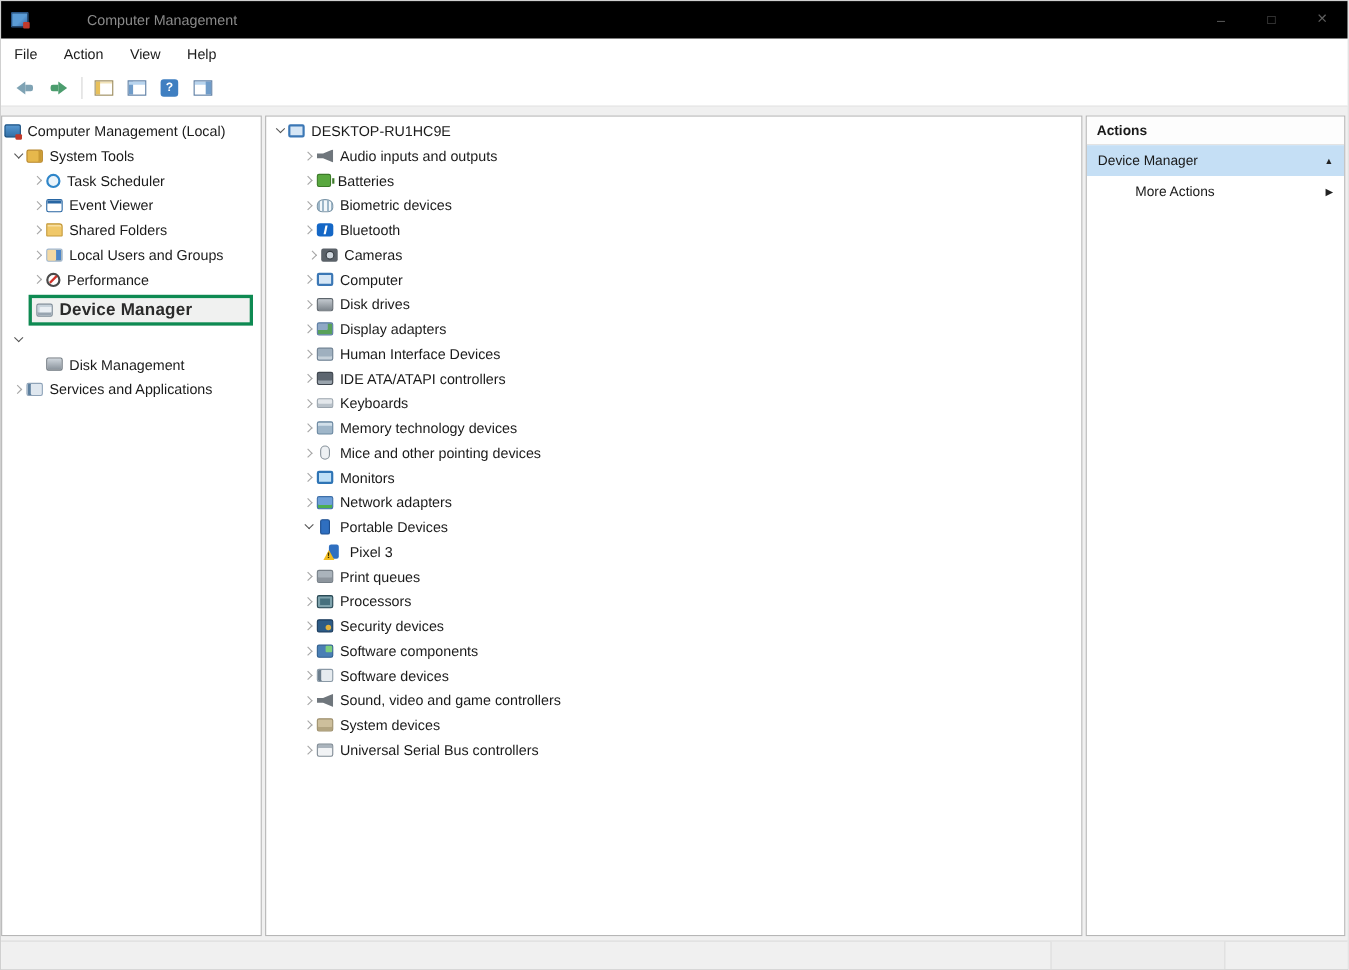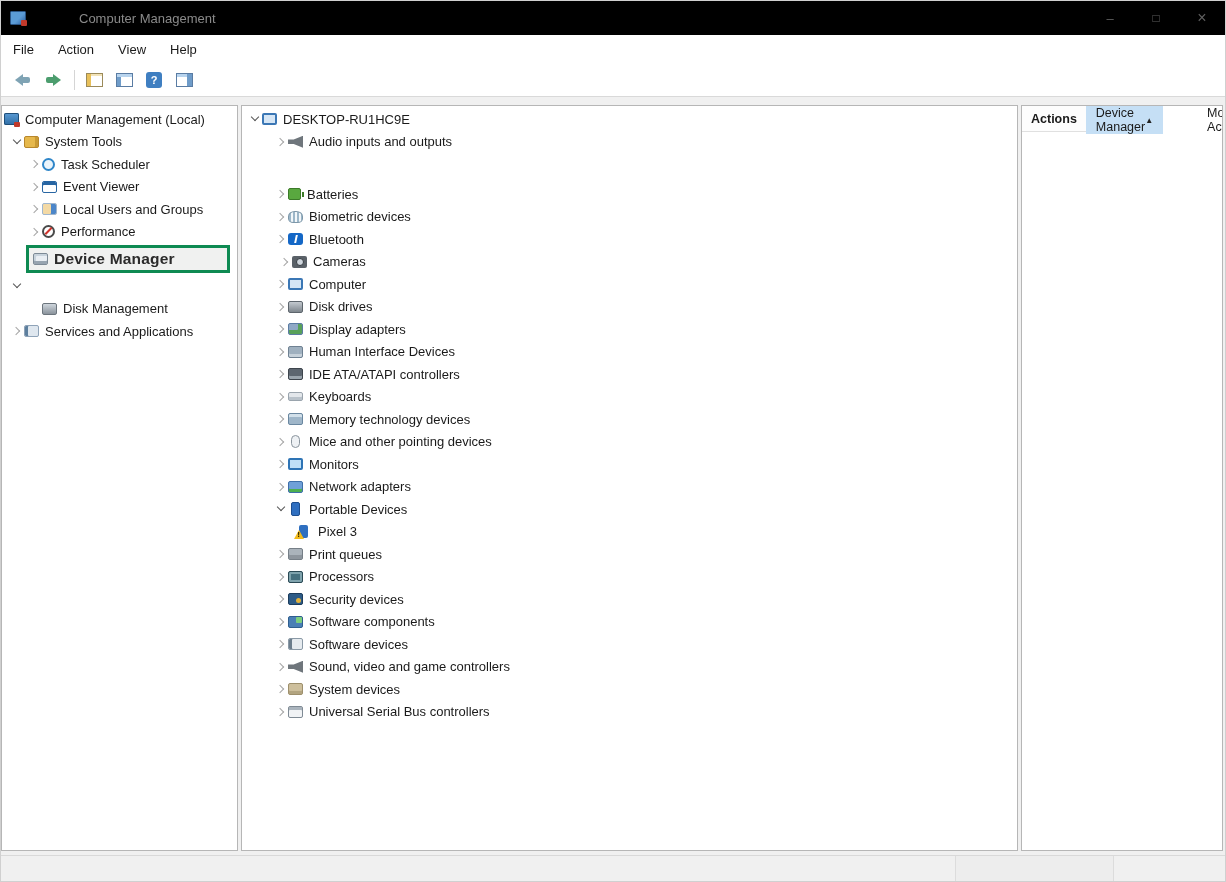--- a/index.html
+++ b/index.html
@@ -33,21 +33,21 @@
   .ic-folderpane { width:17px; height:14px; background:#fff; border:1px solid #9b8a5a; box-shadow:inset 4px 0 0 #e8c05a, inset 0 2px 0 #f2e3b8; }
   .ic-grid { width:17px; height:14px; background:#fff; border:1px solid #5a7ca3; box-shadow:inset 0 3px 0 #b8d4ee, inset 4px 0 0 #6f9cc9; }
   .ic-help { width:16px; height:16px; background:#3f7fc1; border-radius:3px; color:#fff; font-size:11px; font-weight:bold; display:flex; align-items:center; justify-content:center; }
   .ic-actionpane { width:17px; height:14px; background:#fff; border:1px solid #5a7ca3; box-shadow:inset -5px 0 0 #6f9cc9, inset 0 3px 0 #b8d4ee; }
 
   
   .content { flex:1; background:#f0f0f0; display:flex; padding:8px 2px 4px 0; gap:3px; min-height:0; }
   .pane { background:#fff; border:1px solid #b6b6b6; overflow:hidden; }
   .pane.left { width:237px; flex:none; padding-top:2px; }
   .pane.middle { flex:1; padding-top:2px; }
-  .pane.right { width:202px; flex:none; display:flex; }
+  .pane.right { width:236px; flex:none; display:flex; flex-direction:column; }
 
   
   .trow { display:flex; align-items:center; height:22.5px; font-size:13px; color:#1a1a1a; white-space:nowrap; cursor:default; }
   .lbl { padding-left:2px; }
   .chev { width:14px; height:14px; position:relative; flex:none; }
   .chev.col::before { content:""; position:absolute; left:3px; top:4px; width:5px; height:5px; border-top:1.5px solid #a6a6a6; border-right:1.5px solid #a6a6a6; transform:rotate(45deg); }
   .chev.exp::before { content:""; position:absolute; left:4px; top:2px; width:5px; height:5px; border-top:1.5px solid #555; border-right:1.5px solid #555; transform:rotate(135deg); }
 
   
   .trow.hl { height:28px; border:3px solid #0e8a52; background:#f0f1f0; margin:2px 4px 2px 24px; width:204px; padding-left:4px; }
@@ -176,20 +176,25 @@
             <span class="i i-task-scheduler"></span>
             <span class="lbl">Task Scheduler</span>
           </div>
           <div class="trow" style="padding-left: 26px;">
             <span class="chev col"></span>
             <span class="i i-event-viewer"></span>
             <span class="lbl">Event Viewer</span>
           </div>
           <div class="trow" style="padding-left: 26px;">
             <span class="chev col"></span>
+            <span class="i i-shared-folders"></span>
+            <span class="lbl">Shared Folders</span>
+          </div>
+          <div class="trow" style="padding-left: 26px;">
+            <span class="chev col"></span>
             <span class="i i-local-users"></span>
             <span class="lbl">Local Users and Groups</span>
           </div>
           <div class="trow" style="padding-left: 26px;">
             <span class="chev col"></span>
             <span class="i i-performance"></span>
             <span class="lbl">Performance</span>
           </div>
           <div class="trow hl" style="border-color: rgb(14, 138, 82);">
             <span class="i i-device-manager"></span>
@@ -217,21 +222,21 @@
           <div class="trow" style="padding-left: 6px;">
             <span class="chev exp"></span>
             <span class="i i-computer"></span>
             <span class="lbl">DESKTOP-RU1HC9E</span>
           </div>
           <div class="trow" style="padding-left: 32px;">
             <span class="chev col"></span>
             <span class="i i-speaker"></span>
             <span class="lbl">Audio inputs and outputs</span>
           </div>
-          <div class="trow" style="padding-left: 32px; margin-top: 30px;">
+          <div class="trow" style="padding-left: 32px;">
             <span class="chev col"></span>
             <span class="i i-battery"></span>
             <span class="lbl">Batteries</span>
           </div>
           <div class="trow" style="padding-left: 32px;">
             <span class="chev col"></span>
             <span class="i i-biometric"></span>
             <span class="lbl">Biometric devices</span>
           </div>
           <div class="trow" style="padding-left: 32px;">

